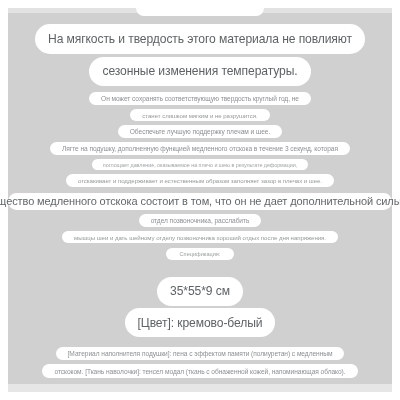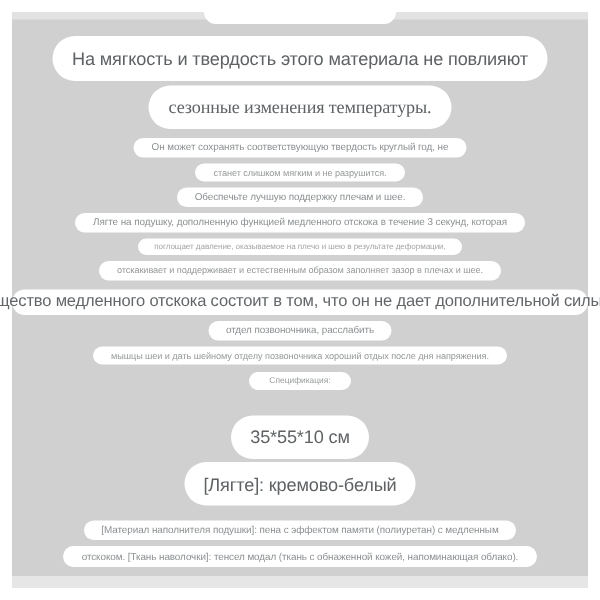--- a/index.html
+++ b/index.html
@@ -118,21 +118,21 @@
     letter-spacing: 0px;
   }
   .tier-spec {
     font-size: 5.6px;
     color: #9a9d9e;
     padding: 2px 14px;
     height: 12px;
   }
 
   .gap-2 { margin-top: 2px; }
-  .gap-3 { margin-top: 3px; font-family: Liberation Serif, serif; }
+  .gap-3 { margin-top: 3px; }
   .gap-4 { margin-top: 4px; }
   .gap-5 { margin-top: 5px; }
   .gap-6 { margin-top: 6px; }
   .gap-8 { margin-top: 8px; }
   .gap-10 { margin-top: 10px; }
   .gap-17 { margin-top: 17px; }
 
   
   .clip-top {
     height: 9px;
@@ -199,25 +199,25 @@
 
       <div class="pill tier-sm gap-4">
         <span>мышцы шеи и дать шейному отделу позвоночника хороший отдых после дня напряжения.</span>
       </div>
 
       <div class="pill tier-spec gap-5">
         <span>Спецификация:</span>
       </div>
 
       <div class="pill tier-xl gap-17">
-        <span>35*55*10 см</span>
+        <span>35*55*9 см</span>
       </div>
 
       <div class="pill tier-xl gap-2">
-        <span>[Лягте]: кремово-белый</span>
+        <span>[Цвет]: кремово-белый</span>
       </div>
 
       <div class="pill tier-md gap-10">
         <span>[Материал наполнителя подушки]: пена с эффектом памяти (полиуретан) с медленным</span>
       </div>
 
       <div class="pill tier-md gap-4">
         <span>отскоком. [Ткань наволочки]: тенсел модал (ткань с обнаженной кожей, напоминающая облако).</span>
       </div>
 

